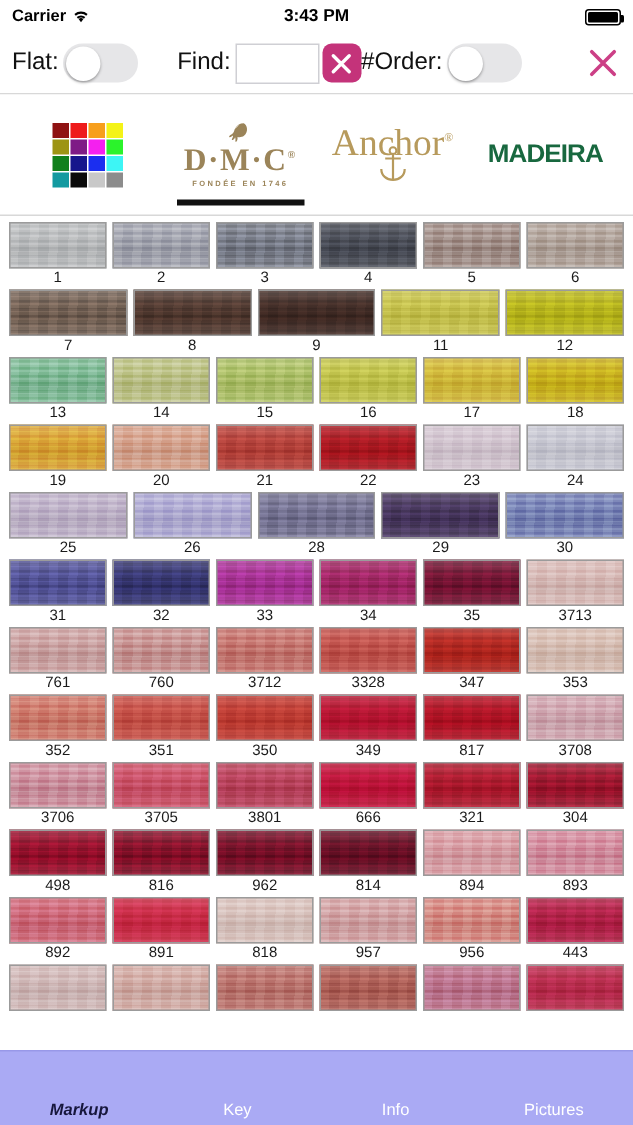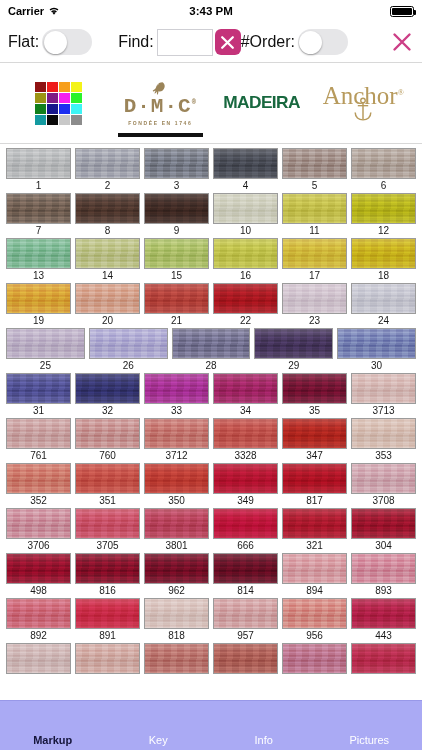--- a/index.html
+++ b/index.html
@@ -92,21 +92,21 @@
     display:grid;
     grid-template-columns:repeat(4,11px);
     grid-template-rows:repeat(4,10px);
     gap:1px;
   }
   .palette span{ display:block; width:11px; height:10px; }
 
   .dmc-wrap{ display:flex; flex-direction:column; align-items:center; }
   .dmc-horse{ width:20px; height:16px; display:block; margin-bottom:-1px; }
   .dmc-text{
-    font-family:Liberation Mono, monospace;
+    font-family:Liberation Serif, serif;
     font-size:21px; font-weight:bold; color:#9b8459;
     letter-spacing:1px; line-height:1;
   }
   .dmc-text sup{ font-size:7px; vertical-align:super; }
   .dmc-sub{
     font-size:5px; color:#9b8459; letter-spacing:1.6px;
     margin-top:3px; font-weight:bold;
   }
   .dmc-underline{
     position:absolute; bottom:6px; left:6px; right:6px;
@@ -183,21 +183,21 @@
     background:#aaaaf4;
     border-top:1px solid #9898e8;
     display:flex; align-items:flex-end;
   }
   .tab{
     flex:1 1 0; text-align:center;
     font-size:11px; color:#ffffff;
     padding-bottom:4px;
     font-weight:normal;
   }
-  .tab.active{ color:#16163c; font-weight:bold; }
+  .tab.active{ color:#16163c; font-weight:bold;font-style:italic; }
 </style>
 </head>
 <body>
 
 <div class="statusbar">
   <div class="sb-left">
     <span>Carrier</span>
     <span class="wifi">
       <svg viewBox="0 0 24 20" width="12" height="10">
         <path d="M12 17.5l-3.2-4.1a5.1 5.1 0 016.4 0z" fill="#000"></path>
@@ -276,35 +276,35 @@
         <path d="M20 2c-4 0-7 2-9 5-1.6 2.4-1 4-3 6-1.2 1.2-2.6 1.6-3.5 2.6-.8 1 .3 1.7 1.4 1.3 1-.4 1.8-1 2.4-1.6.3 1.4-.3 2.6-1 3.6-.6.9.4 1.6 1.3 1 1-.7 1.7-1.7 2.1-2.8.5 1.2.6 2.6.3 3.9-.2 1 1 1.4 1.5.5.8-1.5 1-3.2.8-4.8 2.5.6 5 .2 7-1.3 2.6-2 3.7-5.3 3.2-8.4C22.9 4.6 21.8 2.9 20 2z" fill="#9b8459"></path>
         <path d="M11 7.5c.8-1.4 2-2.6 3.4-3.3" stroke="#fff" stroke-width=".7" fill="none"></path>
       </svg>
       <div class="dmc-text"><span>D·M·C</span><sup>®</sup></div>
       <div class="dmc-sub">FONDÉE EN 1746</div>
     </div>
     <div class="dmc-underline"></div>
   </div>
 
   <div class="brand">
-    <div class="madeira">MADEIRA</div>
-  </div>
-
-  <div class="brand">
     <div class="anchor-wrap">
       <div class="anchor-text"><span>Anchor</span><sup>®</sup></div>
       <svg class="anchor-icon" viewBox="0 0 24 30">
         <circle cx="12" cy="4" r="2.6" fill="none" stroke="#b79a5c" stroke-width="1.6"></circle>
         <path d="M12 6.6V26" stroke="#b79a5c" stroke-width="1.7"></path>
         <path d="M6 10h12" stroke="#b79a5c" stroke-width="1.6"></path>
         <path d="M3 18c0 5.2 4 8.4 9 8.4s9-3.2 9-8.4" fill="none" stroke="#b79a5c" stroke-width="1.7"></path>
       </svg>
     </div>
   </div>
 
+  <div class="brand">
+    <div class="madeira">MADEIRA</div>
+  </div>
+
 </div>
 
 <div class="hrule"></div>
 
 <div class="grid-area">
     <div class="row">
       <div class="cell">
         <div class="swatch" style="background: rgb(180, 182, 184);">
           <span class="tex"></span>
           <span class="sheen"></span>
@@ -361,27 +361,20 @@
           <span class="sheen"></span>
         </div>
         <div class="label">8</div>
       </div>
       <div class="cell">
         <div class="swatch" style="background: rgb(58, 37, 31);">
           <span class="tex"></span>
           <span class="sheen"></span>
         </div>
         <div class="label">9</div>
-      </div>
-      <div class="cell">
-        <div class="swatch" style="background: rgb(204, 204, 185);">
-          <span class="tex"></span>
-          <span class="sheen"></span>
-        </div>
-        <div class="label">10</div>
       </div>
       <div class="cell">
         <div class="swatch" style="background: rgb(194, 189, 68);">
           <span class="tex"></span>
           <span class="sheen"></span>
         </div>
         <div class="label">11</div>
       </div>
       <div class="cell">
         <div class="swatch" style="background: rgb(179, 176, 21);">

